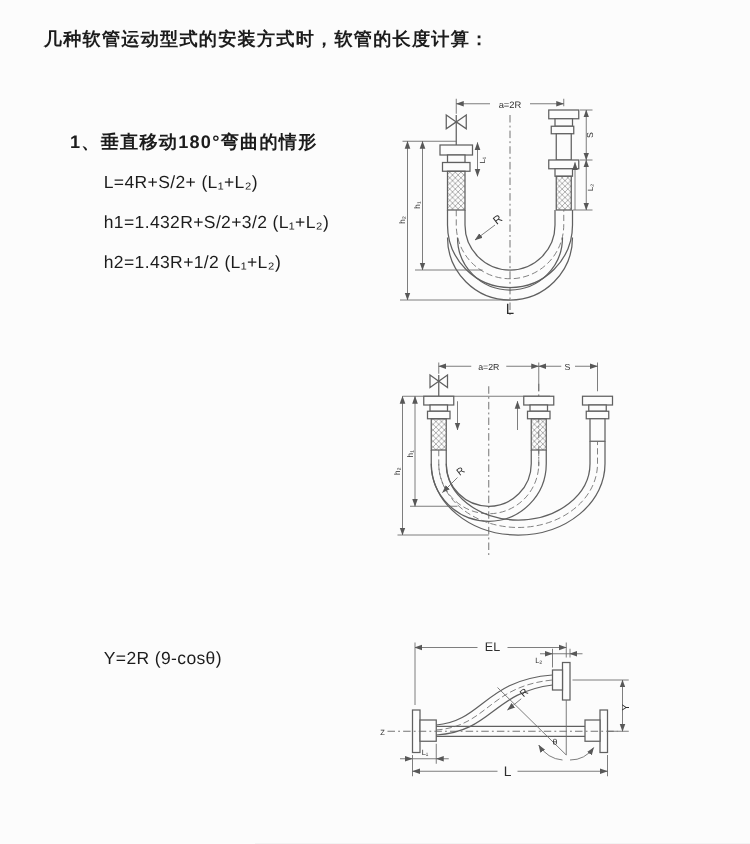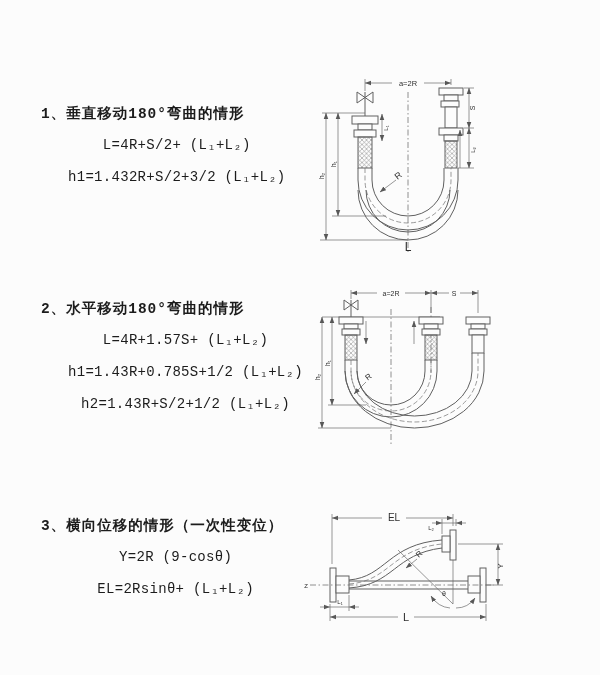--- a/index.html
+++ b/index.html
@@ -1,21 +1,21 @@
 <!DOCTYPE html>
 <html><head>
 <meta charset="utf-8">
 <style>
   html,body{margin:0;padding:0;background:#e8e8e8;}
   .page{position:relative;width:600px;height:675px;background:#fcfcfc;
         font-family:"Liberation Sans",sans-serif;color:#1c1c1c;overflow:hidden;margin:0 auto;}
   .title{position:absolute;left:35px;top:22px;font-size:14.5px;font-weight:bold;letter-spacing:1px;}
-  .sec{position:absolute;left:41px;font-family:Liberation Mono, monospace;}
+  .sec{position:absolute;left:56px;}
   .sec-heading{font-size:14.5px;font-weight:bold;letter-spacing:1px;line-height:17px;margin-bottom:14px;}
-  .formula{font-size:14px;letter-spacing:.3px;line-height:17px;margin:0 0 15px 27px;font-weight:500;text-align:center;}
+  .formula{font-size:14px;letter-spacing:.3px;line-height:17px;margin:0 0 15px 27px;font-weight:500;}
   svg.dg{position:absolute;overflow:visible;}
   .w{fill:none;stroke:#606060;stroke-width:1;}
   .wf{fill:#fcfcfc;stroke:#606060;stroke-width:1;}
   .wh{fill:url(#hx);stroke:#606060;stroke-width:1;}
   .m{fill:none;stroke:#6b6b6b;stroke-width:.7;}
   .d{fill:none;stroke:#6b6b6b;stroke-width:.75;stroke-dasharray:6 2.5 1.5 2.5;}
   .dc{fill:none;stroke:#707070;stroke-width:.7;stroke-dasharray:5 2.5;}
   .t{fill:#2e2e2e;font-family:"Liberation Sans",sans-serif;}
   .bg{fill:#fcfcfc;stroke:none;}
 </style>
@@ -28,38 +28,32 @@
     <defs>
       <marker id="arr" viewBox="0 0 10 10" refX="9.5" refY="5" markerWidth="9" markerHeight="9" orient="auto-start-reverse">
           <path d="M0,1.4 L10,5 L0,8.6 Z" fill="#585858"></path>
         </marker>
       <pattern id="hx" width="4.5" height="4.5" patternUnits="userSpaceOnUse">
         <path d="M0,4.5 L4.5,0 M0,0 L4.5,4.5" stroke="#8a8a8a" stroke-width="0.55"></path>
       </pattern>
     </defs>
   </svg>
 
+  <div class="title">几种软管运动型式的安装方式时，软管的长度计算：</div>
 
   <div class="sec" style="top:106px">
     <div class="sec-heading">1、垂直移动180°弯曲的情形</div>
     <p class="formula">L=4R+S/2+ (L₁+L₂)</p>
     <p class="formula">h1=1.432R+S/2+3/2 (L₁+L₂)</p>
+    <p class="formula">h2=1.43R+1/2 (L₁+L₂)</p>
   </div>
 
-  <div class="sec" style="top:301px">
-    <div class="sec-heading">2、水平移动180°弯曲的情形</div>
-    <p class="formula">L=4R+1.57S+ (L₁+L₂)</p>
-    <p class="formula">h1=1.43R+0.785S+1/2 (L₁+L₂)</p>
-    <p class="formula">h2=1.43R+S/2+1/2 (L₁+L₂)</p>
-  </div>
 
   <div class="sec" style="top:518px">
-    <div class="sec-heading">3、横向位移的情形（一次性变位）</div>
     <p class="formula">Y=2R (9-cosθ)</p>
-    <p class="formula">EL=2Rsinθ+ (L₁+L₂)</p>
   </div>
 
   <svg class="dg" style="left:308px;top:68px" width="265" height="195" viewBox="0 0 265 195">
     <line class="d" x1="100" y1="24" x2="100" y2="186"></line>
 
     <line class="m" x1="57" y1="23" x2="57" y2="11"></line>
     <line class="m" x1="143" y1="17" x2="143" y2="11"></line>
     <line class="m" x1="57" y1="15" x2="143" y2="15" marker-start="url(#arr)" marker-end="url(#arr)"></line>
     <rect class="bg" x="84" y="10" width="32" height="10"></rect>
     <text class="t" x="100" y="18" font-size="7.5" text-anchor="middle">a=2R</text>

